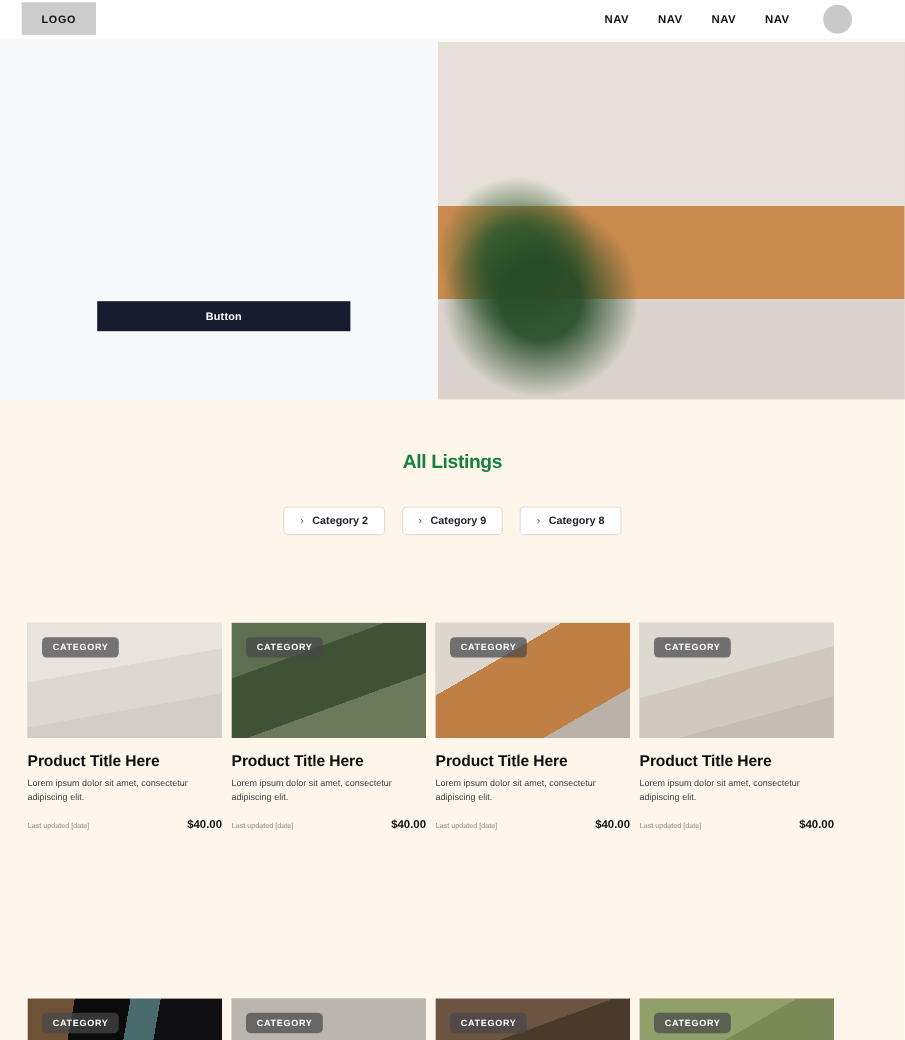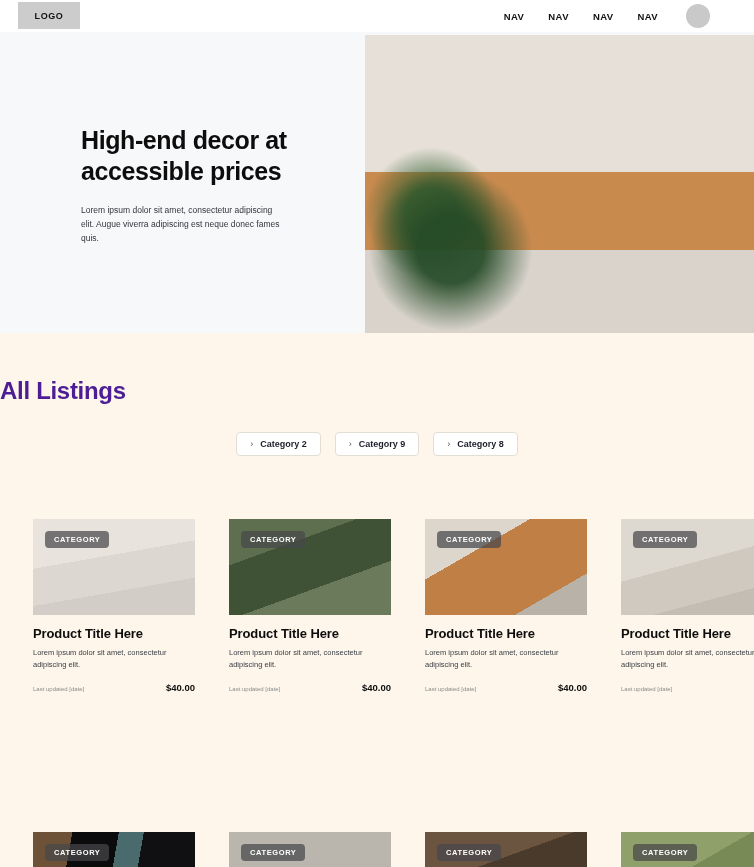--- a/index.html
+++ b/index.html
@@ -62,38 +62,38 @@
     position: absolute; left: 365px; top: 3px; width: 389px; height: 298px;
     overflow: hidden; background: #d8cdc2;
   }
 
   
   .listings {
     position: absolute; top: 333px; left: 0; width: 754px; height: 534px;
     background: #fef6ea;
   }
   .section-title {
-    margin-top: 44px;
-    font-size: 24px; font-weight: 800; color: #4c1d95; letter-spacing: -0.3px;
+    text-align: center; margin-top: 44px;
+    font-size: 16px; font-weight: 800; color: #15803d; letter-spacing: -0.3px;
   }
   .cat-row { display: flex; justify-content: center; gap: 14px; margin-top: 27px; }
   .cat-pill {
     display: flex; align-items: center; gap: 7px;
     background: #ffffff; border: 1px solid #e3ded4;
     border-radius: 4px; padding: 6px 13px;
     font-size: 9px; font-weight: 700; color: #1c1f2a; cursor: pointer;
     font-family: "Liberation Sans", sans-serif;
   }
   .chev { font-size: 9px; color: #555; font-weight: 400; line-height: 1; }
 
   
   .grid {
-    position: absolute; left: 33px; top: 186px;
+    position: absolute; left: 23px; top: 186px;
     width: 706px;
-    display: grid; grid-template-columns: repeat(4, 162px); gap: 34px;
+    display: grid; grid-template-columns: repeat(4, 162px); gap: 8px;
   }
   .grid.row2 { top: 499px; }
   .card { width: 162px; }
   .card-img {
     position: relative; width: 162px; height: 96px; overflow: hidden;
     background: #bdb5aa;
   }
   .badge {
     position: absolute; left: 12px; top: 12px;
     background: rgba(70,70,75,.72);
@@ -136,24 +136,21 @@
     <div class="nav">
       <div class="nav-item">NAV</div>
       <div class="nav-item">NAV</div>
       <div class="nav-item">NAV</div>
       <div class="nav-item">NAV</div>
     </div>
     <div class="avatar"></div>
   </div>
 
   <div class="hero">
-    <div class="hero-copy">
-      <div class="hero-title">High-end decor at accessible prices</div>
-      <div class="hero-sub">Lorem ipsum dolor sit amet, consectetur adipiscing elit. Augue viverra adipiscing est neque donec fames quis.</div>
-    </div>
+    <button class="hero-btn">Button</button>
     <div class="hero-img">
       <div class="ph ph-hero"></div>
     </div>
   </div>
 
   <div class="listings">
     <div class="section-title">All Listings</div>
 
     <div class="cat-row">
       <div class="cat-pill">

